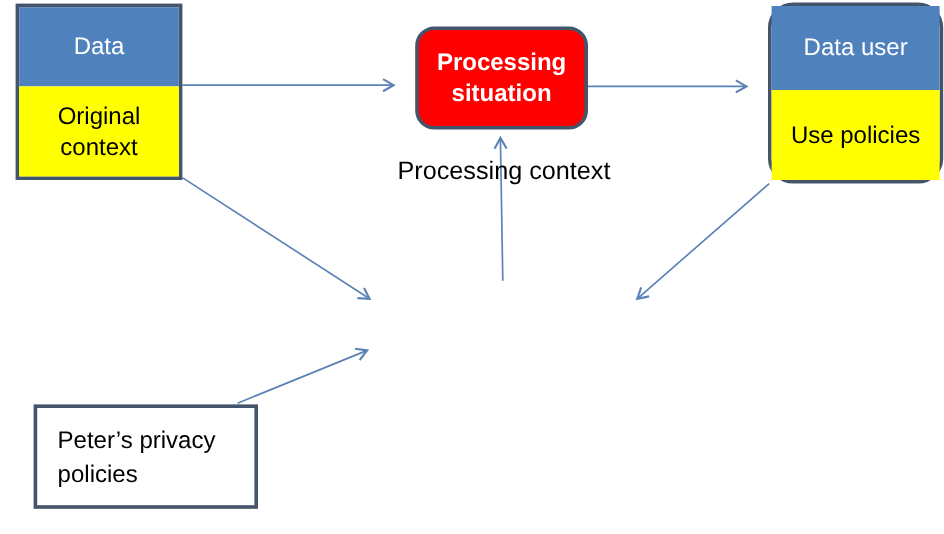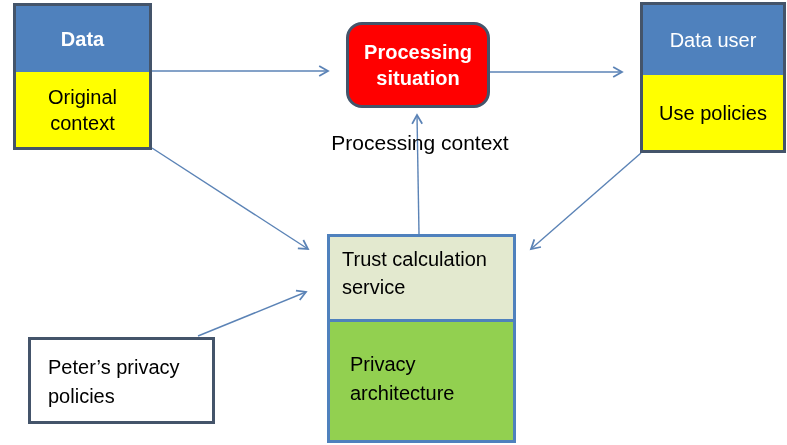--- a/index.html
+++ b/index.html
@@ -18,21 +18,21 @@
     display:flex;align-items:center;justify-content:center;
     font-size:20px;line-height:1.25;text-align:center;
   }
   .box-body-yellow{
     background:#ffff00;color:#000000;flex:1;
     display:flex;align-items:center;justify-content:center;
     font-size:20px;line-height:1.3;text-align:center;
     padding:0 12px;
   }
   
-  #data-box .box-header{height:66px;font-weight:bold;}
+  #data-box .box-header{height:66px;}
   #data-user-box .box-header{height:70px;}
   
   #processing-situation{
     background:#ff0000;border:3px solid #44546a;border-radius:16px;
     color:#ffffff;font-size:20px;line-height:1.3;text-align:center;
     display:flex;align-items:center;justify-content:center;
     padding:0 2px;
     font-weight:bold;
   }
   
@@ -82,27 +82,23 @@
     </g>
   </svg>
 
   <div id="data-box" class="abs split-box" style="left:13px;top:3px;width:139px;height:147px;">
     <div class="box-header">Data</div>
     <div class="box-body-yellow">Original context</div>
   </div>
 
   <div id="processing-situation" class="abs" style="left:346px;top:22px;width:144px;height:86px;">Processing situation</div>
 
-  <div id="data-user-box" class="abs split-box" style="left:640px;top:2px;width:146px;height:151px;">
+  <div id="data-user-box" class="abs split-box" style="left:640px;top:2px;width:146px;height:151px;border-radius:21px;">
     <div class="box-header">Data user</div>
     <div class="box-body-yellow">Use policies</div>
   </div>
 
   <div id="processing-rights" class="abs" style="left:330px;top:131px;">Processing context</div>
 
-  <div id="trust-box" class="abs" style="left:327px;top:234px;width:189px;height:209px;">
-    <div class="trust-header">Trust calculation service</div>
-    <div class="trust-body">Privacy architecture</div>
-  </div>
 
   <div id="policies-box" class="abs" style="left:28px;top:337px;width:187px;height:87px;">Peter’s privacy policies</div>
 
 </div>
 
 </body></html>

